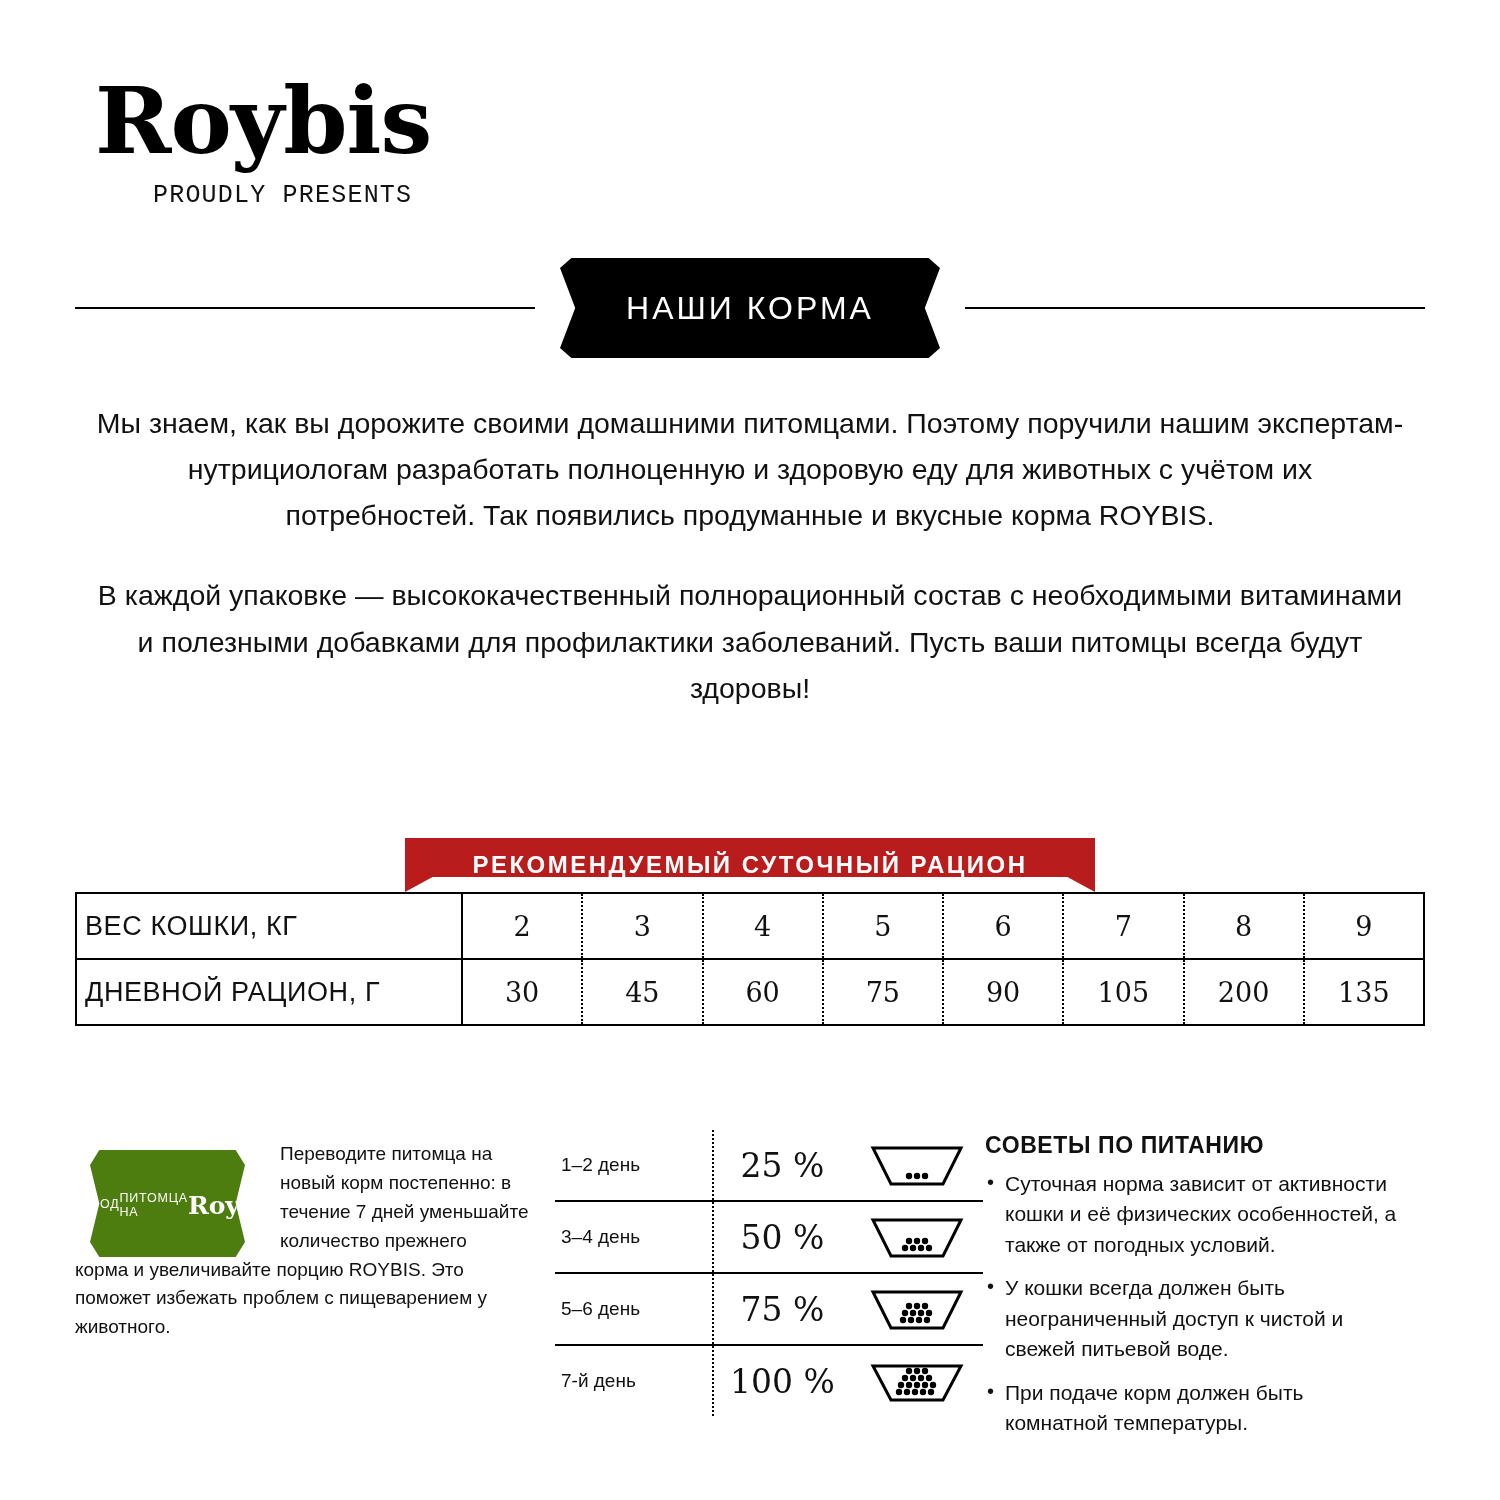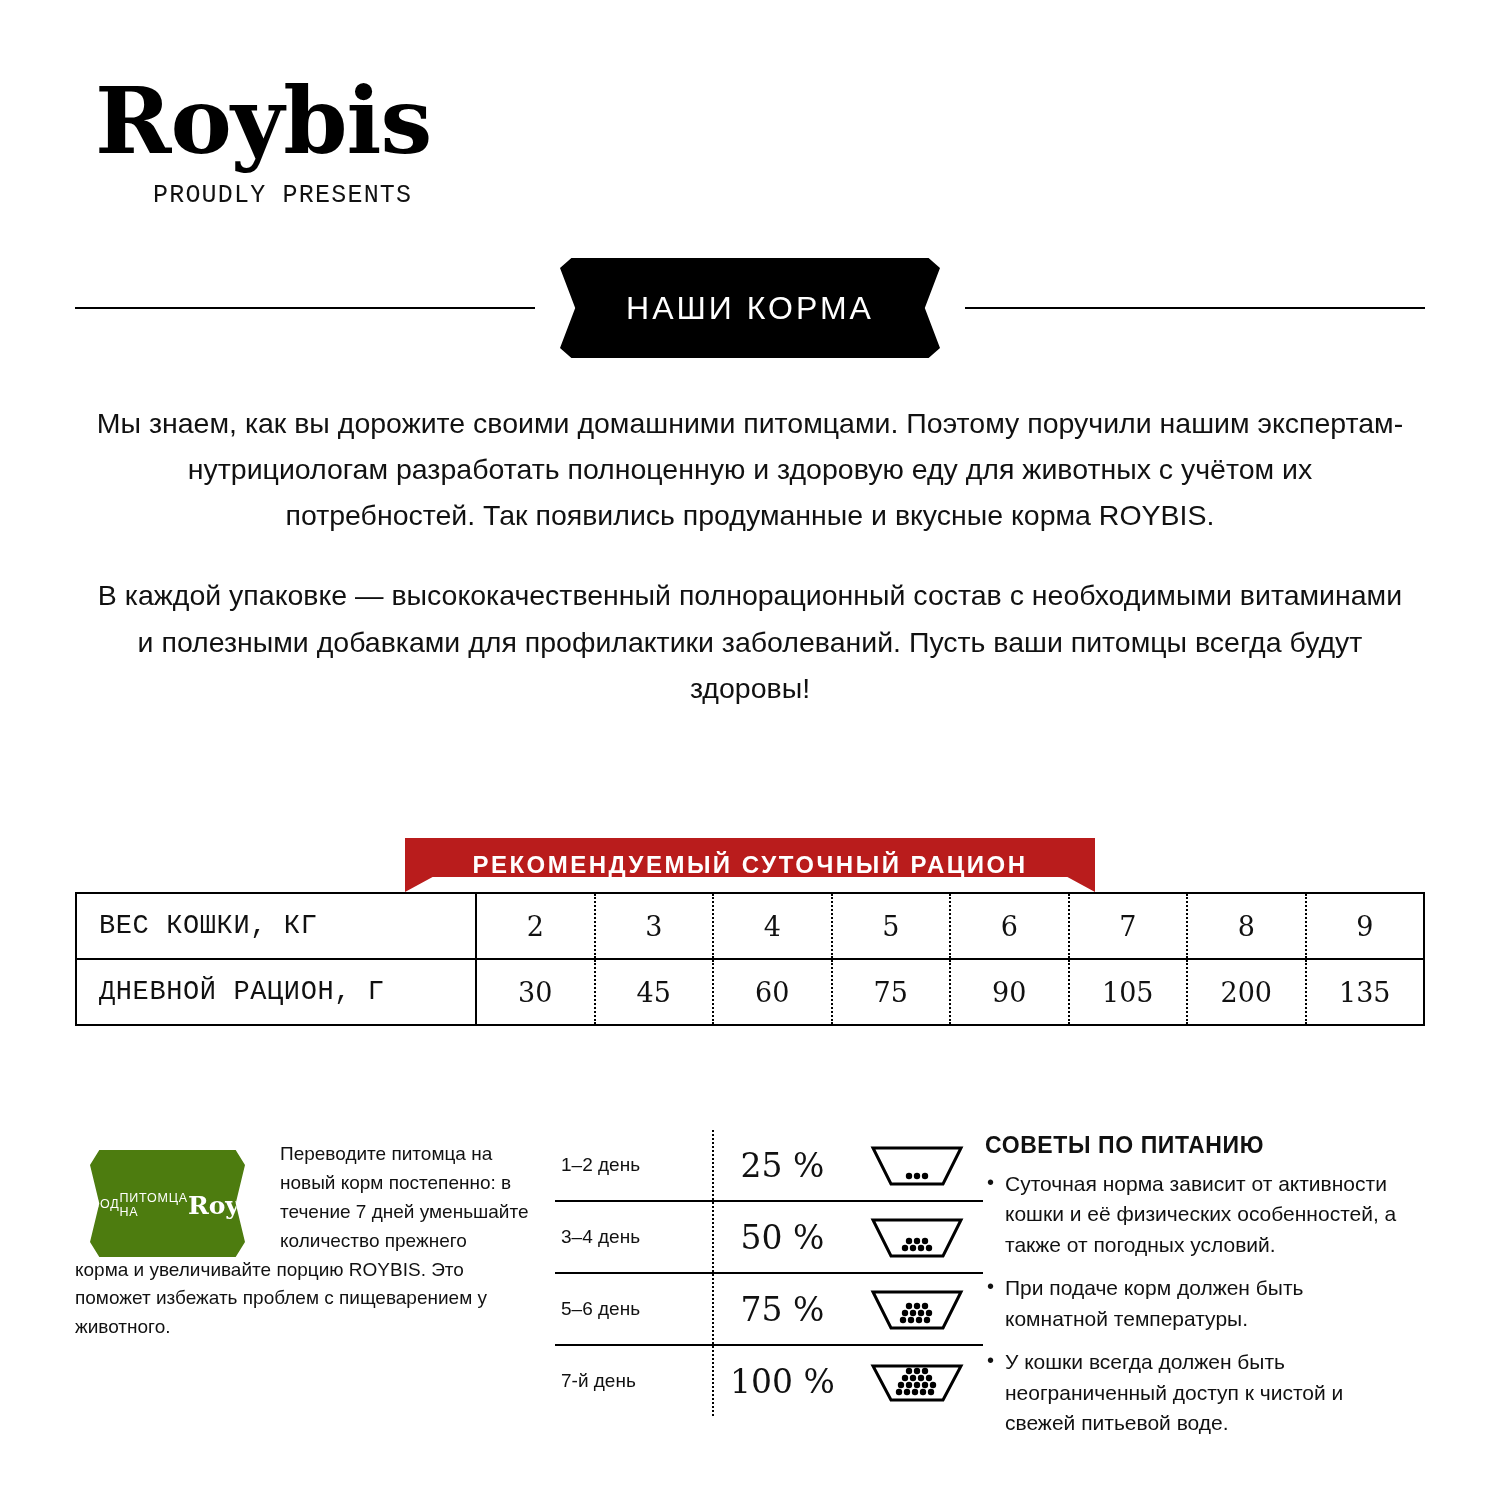--- a/index.html
+++ b/index.html
@@ -128,25 +128,24 @@
     table-layout: fixed;
   }
   table.ration td {
     height: 62px;
     font-size: 27px;
     color: #111;
   }
   table.ration tr + tr td { border-top: 2px solid #000; }
   td.rowlabel {
     width: 375px;
-    padding-left: 22px;
+    padding-left: 8px;
     letter-spacing: 0.6px;
     font-size: 26px;
     border-right: 2px solid #000;
-    font-family: Liberation Mono, monospace;
   }
   td.val {
     text-align: center;
     font-family: "DejaVu Serif", serif;
     font-size: 30px;
     border-right: 2px dotted #000;
   }
   td.val:last-child { border-right: none; }
 
   
@@ -402,19 +401,19 @@
           </svg>
         </td>
       </tr>
     </tbody>
       </table>
 
     <div class="tips">
       <h3>СОВЕТЫ ПО ПИТАНИЮ</h3>
       <ul>
         <li>Суточная норма зависит от активности кошки и её физических особенностей, а также от погодных условий.</li>
+        <li>У кошки всегда должен быть неограниченный доступ к чистой и свежей питьевой воде.</li>
         <li>При подаче корм должен быть комнатной температуры.</li>
-        <li>У кошки всегда должен быть неограниченный доступ к чистой и свежей питьевой воде.</li>
       </ul>
     </div>
 
   </div>
 </div>
 
 </body></html>

